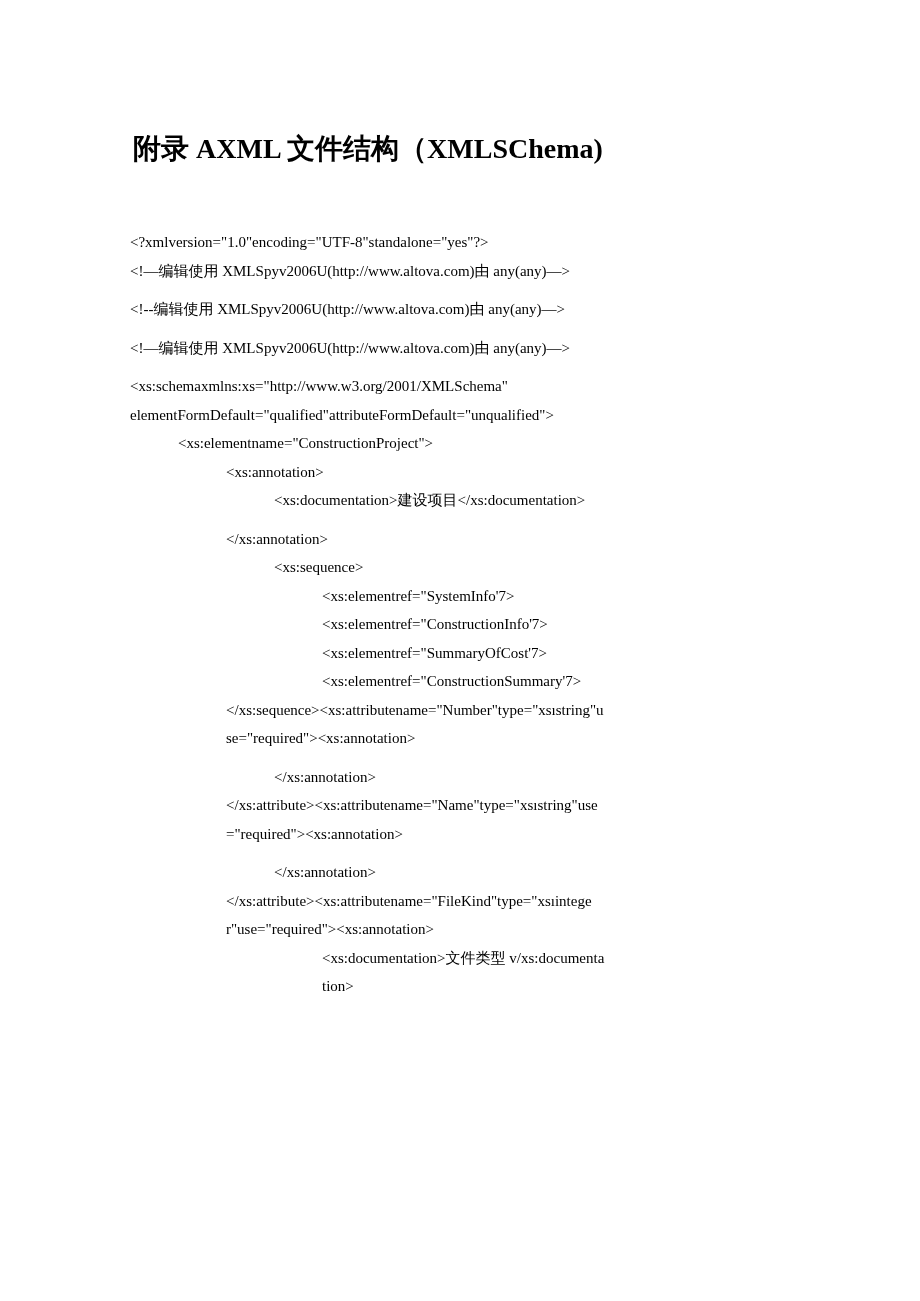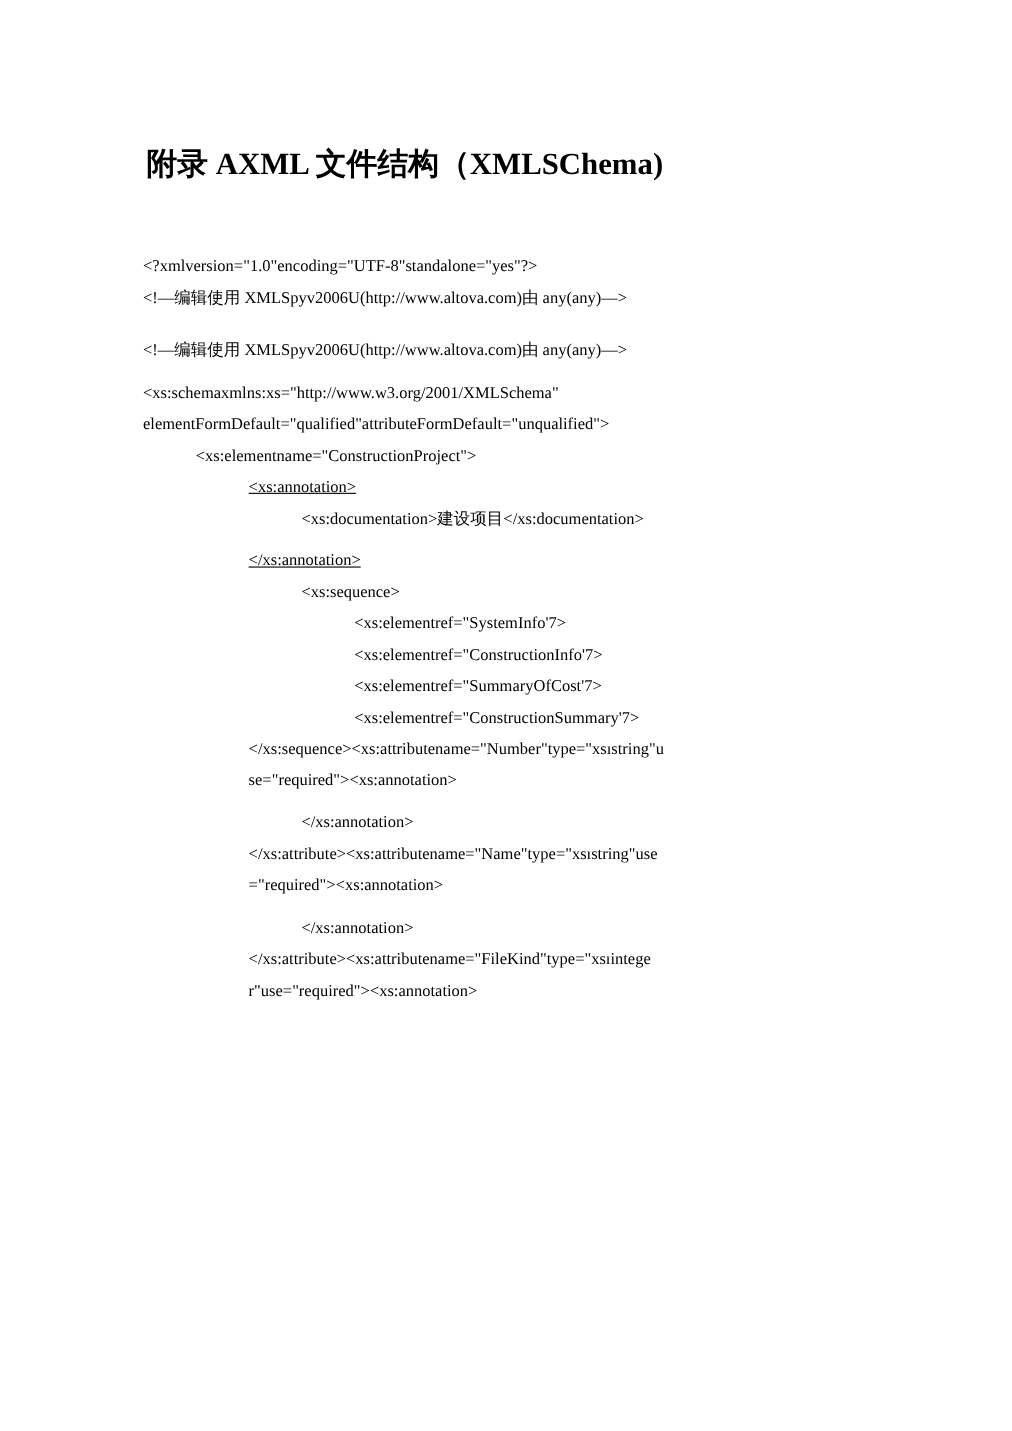--- a/index.html
+++ b/index.html
@@ -23,35 +23,36 @@
     font-family: "SimSun", "Times New Roman", serif;
   }
   .line {
     font-size: 15px;
     line-height: 1.9;
     white-space: pre-wrap;
     word-break: break-all;
   }
   .blank { height: 10px; }
   .indent1 { padding-left: 48px; }
-  .indent2 { padding-left: 96px; text-decoration: underline; }
+  .indent2 { padding-left: 96px; }
   .indent3 { padding-left: 144px; }
   .indent4 { padding-left: 192px; }
   .wrap2  { padding-left: 96px; }
 </style>
 </head>
 <body>
 
 <div class="page">
 
   <div class="title">附录 AXML 文件结构（XMLSChema)</div>
 
   <div class="line">&lt;?xmlversion="1.0"encoding="UTF-8"standalone="yes"?&gt;</div>
   <div class="line">&lt;!—编辑使用 XMLSpyv2006U(http://www.altova.com)由 any(any)—&gt;</div>
   <div class="blank"></div>
+  <div class="line">&lt;!--编辑使用 XMLSpyv2006U(http://www.altova.com)由 any(any)—&gt;</div>
   <div class="blank"></div>
   <div class="line">&lt;!—编辑使用 XMLSpyv2006U(http://www.altova.com)由 any(any)—&gt;</div>
   <div class="blank"></div>
   <div class="line">&lt;xs:schemaxmlns:xs="http://www.w3.org/2001/XMLSchema"</div>
   <div class="line">elementFormDefault="qualified"attributeFormDefault="unqualified"&gt;</div>
   <div class="line indent1">&lt;xs:elementname="ConstructionProject"&gt;</div>
   <div class="line indent2">&lt;xs:annotation&gt;</div>
   <div class="line indent3">&lt;xs:documentation&gt;建设项目&lt;/xs:documentation&gt;</div>
   <div class="blank"></div>
   <div class="line indent2">&lt;/xs:annotation&gt;</div>
@@ -60,14 +61,15 @@
   <div class="line indent4">&lt;xs:elementref="ConstructionInfo'7&gt;</div>
   <div class="line indent4">&lt;xs:elementref="SummaryOfCost'7&gt;</div>
   <div class="line indent4">&lt;xs:elementref="ConstructionSummary'7&gt;</div>
   <div class="line wrap2">&lt;/xs:sequence&gt;&lt;xs:attributename="Number"type="xsıstring"use="required"&gt;&lt;xs:annotation&gt;</div>
   <div class="blank"></div>
   <div class="line indent3">&lt;/xs:annotation&gt;</div>
   <div class="line wrap2">&lt;/xs:attribute&gt;&lt;xs:attributename="Name"type="xsıstring"use="required"&gt;&lt;xs:annotation&gt;</div>
   <div class="blank"></div>
   <div class="line indent3">&lt;/xs:annotation&gt;</div>
   <div class="line wrap2">&lt;/xs:attribute&gt;&lt;xs:attributename="FileKind"type="xsıinteger"use="required"&gt;&lt;xs:annotation&gt;</div>
+  <div class="line indent4">&lt;xs:documentation&gt;文件类型 v/xs:documentation&gt;</div>
 
 </div>
 
 </body></html>

